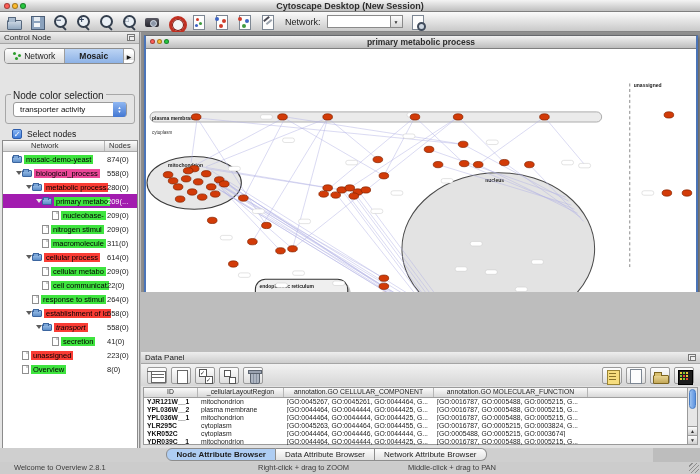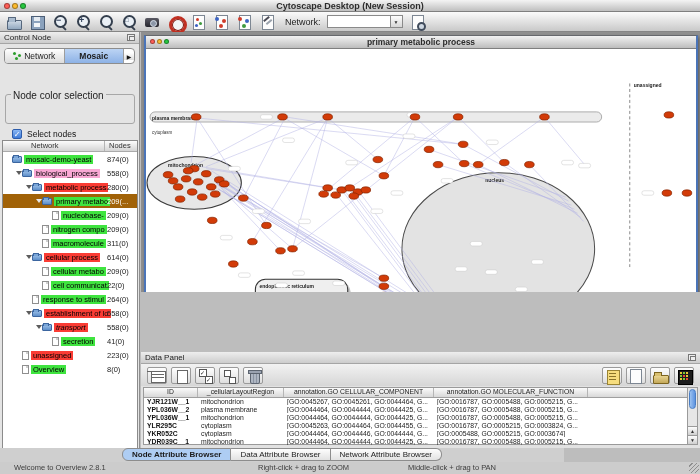--- a/index.html
+++ b/index.html
@@ -94,21 +94,21 @@
   #select-nodes-label{font-size:8.5px;color:#111;}
 
   
   #net-tree{position:absolute;left:2px;top:108px;width:136px;height:344px;background:#fff;
     border:1px solid #8b8b8b;}
   #tree-head{height:11px;display:flex;background:linear-gradient(#fcfcfc,#d4d4d4);
     border-bottom:1px solid #aaa;font-size:7.5px;color:#333;}
   #tree-head .c1{width:102px;border-right:1px solid #b4b4b4;padding-left:28px;}
   #tree-head .c2{flex:1;padding-left:4px;}
   .trow{position:relative;height:14px;display:flex;align-items:center;overflow:hidden;}
-  .trow.selected{background:#a16207;}
+  .trow.selected{background:#a21caf;}
   .texp{width:7px;display:inline-block;flex:none;}
   .texp.open::before{content:"";display:block;margin-left:1px;width:0;height:0;
     border-left:3px solid transparent;border-right:3px solid transparent;border-top:4px solid #5c5c5c;}
   .trow.selected .texp.open::before{border-top-color:#e8e8e8;}
   .tico{flex:none;margin-right:2px;position:relative;}
   .tico.folder{width:10px;height:7px;background:linear-gradient(#9cc0e8,#5d8ec9);
     border:1px solid #3c66a0;border-radius:1px;}
   .tico.folder::before{content:"";position:absolute;left:0;top:-2px;width:4px;height:2px;
     background:#7aa6d8;border:1px solid #3c66a0;border-bottom:none;}
   .tico.file{width:7px;height:9px;background:#fff;border:1px solid #8f8f8f;}
@@ -187,21 +187,21 @@
   .drow{display:flex;height:7.9px;font-size:6.8px;color:#222;align-items:center;}
   .drow div{overflow:hidden;white-space:nowrap;padding-left:3px;}
   .drow .dcol1{font-weight:bold;color:#111;}
   #dp-scroll{position:absolute;right:2px;top:35px;width:11px;height:58px;background:#e6e6e6;border:1px solid #9a9a9a;}
   #dp-thumb{position:absolute;left:1px;top:1px;width:7px;height:20px;border-radius:4px;
     background:linear-gradient(90deg,#9cc2f0,#5d93e0);border:1px solid #4a7ec4;}
   .scroll-arrow{position:absolute;left:0;width:9px;height:9px;font-size:5px;line-height:9px;text-align:center;
     color:#333;background:linear-gradient(#fdfdfd,#cfcfcf);border-top:1px solid #9a9a9a;}
   #dp-up{bottom:9px;} #dp-down{bottom:0;}
   
-  #browser-tabs{position:absolute;left:0;top:448px;width:564px;height:14px;display:flex;justify-content:center;
+  #browser-tabs{position:absolute;left:0;top:448px;width:653px;height:14px;display:flex;justify-content:center;
     background:#cfcfcf;}
   .btab{height:13px;padding:1px 9px;font-size:8px;color:#1c1c1c;border:1px solid #8d8d8d;border-left:none;
     background:linear-gradient(#fdfdfd,#e2e2e2);white-space:nowrap;}
   .btab:first-child{border-left:1px solid #8d8d8d;border-radius:6px 0 0 6px;}
   .btab:last-child{border-radius:0 6px 6px 0;}
   .btab.selected{background:#aecdf3;font-weight:bold;}
 
   
   #statusbar{position:absolute;left:0;top:462px;width:700px;height:12px;background:#cccccc;
     font-size:7.5px;color:#3c3c3c;}
@@ -266,20 +266,27 @@
         <span class="net-glyph"></span>
         <span>Network</span>
       </div>
       <div class="cp-tab selected">
         <span>Mosaic</span>
       </div>
       <div class="cp-tab-arrow">▶</div>
     </div>
     <div id="color-group">
       <span id="color-group-label">Node color selection</span>
+      <div id="color-combo">
+        <span>transporter activity</span>
+        <span id="combo-stepper">
+            <span>▲</span>
+            <span>▼</span>
+          </span>
+      </div>
     </div>
     <div id="select-nodes">
       <span id="select-nodes-box">✓</span>
       <span id="select-nodes-label">Select nodes</span>
     </div>
     <div id="net-tree">
       <div id="tree-head">
         <div class="c1">Network</div>
         <div class="c2">Nodes</div>
       </div>
@@ -288,21 +295,21 @@
             <span style="flex: 0 0 auto; width: 2px;"></span>
             <span class="texp"></span>
             <span class="tico folder"></span>
             <span class="tchip" style="background: rgb(63, 228, 63);">mosaic-demo-yeast</span>
             <span class="tnodes">874(0)</span>
           </div>
           <div class="trow">
             <span style="flex: 0 0 auto; width: 12px;"></span>
             <span class="texp open"></span>
             <span class="tico folder"></span>
-            <span class="tchip" style="background: #f9a8d4;">biological_process</span>
+            <span class="tchip" style="background: #ec4899;">biological_process</span>
             <span class="tnodes">558(0)</span>
           </div>
           <div class="trow">
             <span style="flex: 0 0 auto; width: 22px;"></span>
             <span class="texp open"></span>
             <span class="tico folder"></span>
             <span class="tchip" style="background: rgb(250, 60, 52);">metabolic process</span>
             <span class="tnodes">280(0)</span>
           </div>
           <div class="trow selected">
@@ -316,21 +323,21 @@
             <span style="flex: 0 0 auto; width: 42px;"></span>
             <span class="texp"></span>
             <span class="tico file"></span>
             <span class="tchip" style="background: rgb(63, 228, 63);">nucleobase-</span>
             <span class="tnodes">209(0)</span>
           </div>
           <div class="trow">
             <span style="flex: 0 0 auto; width: 32px;"></span>
             <span class="texp"></span>
             <span class="tico file"></span>
-            <span class="tchip" style="background: rgb(63, 228, 63);">nitrogen compo</span>
+            <span class="tchip" style="background: rgb(63, 228, 63);">nitrogen stimul</span>
             <span class="tnodes">209(0)</span>
           </div>
           <div class="trow">
             <span style="flex: 0 0 auto; width: 32px;"></span>
             <span class="texp"></span>
             <span class="tico file"></span>
             <span class="tchip" style="background: rgb(63, 228, 63);">macromolecule</span>
             <span class="tnodes">311(0)</span>
           </div>
           <div class="trow">

